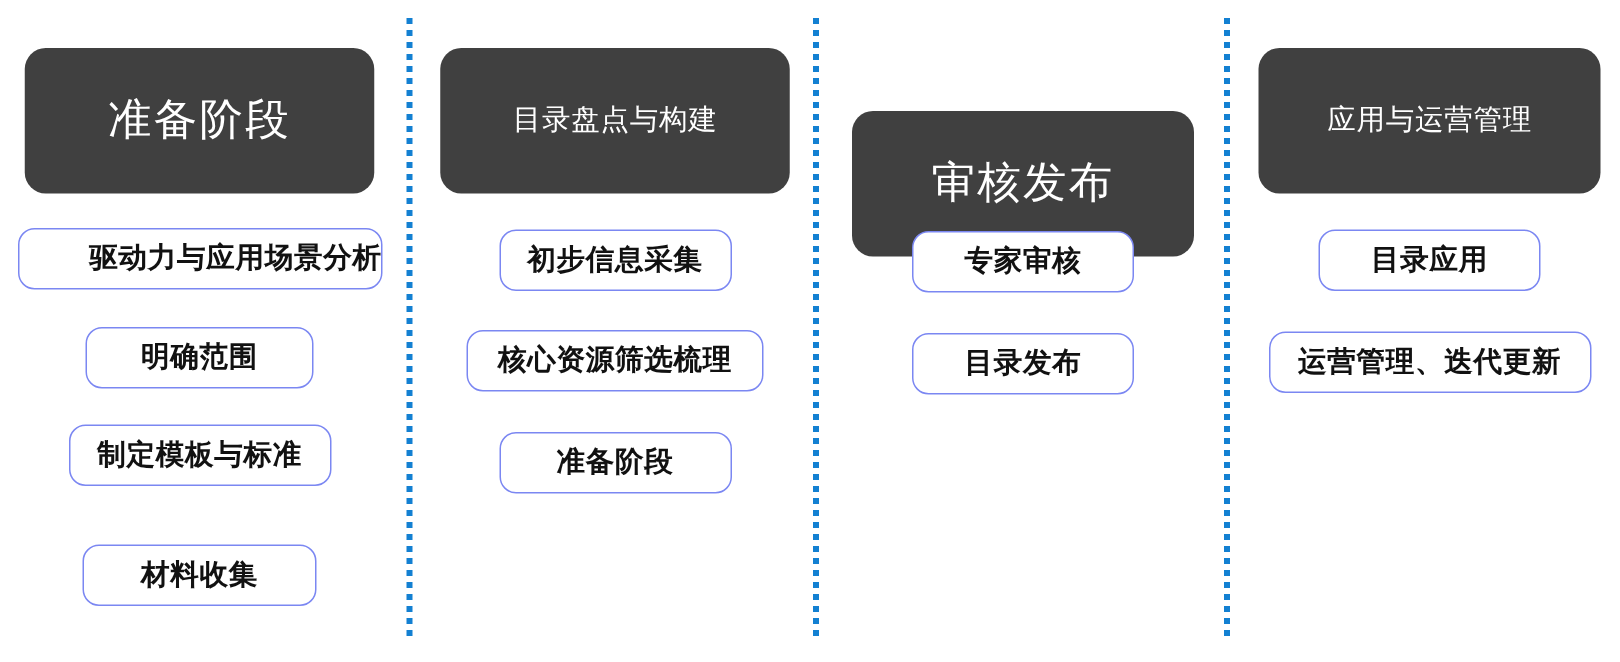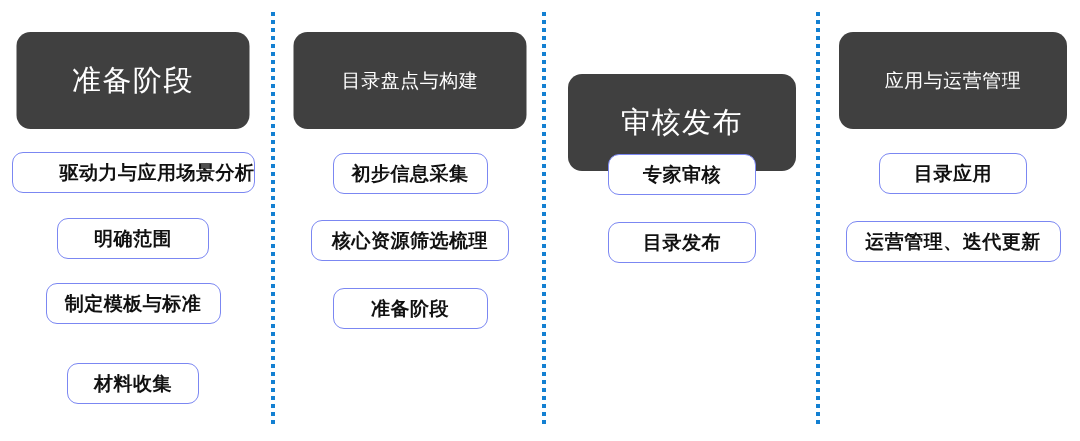--- a/index.html
+++ b/index.html
@@ -93,21 +93,21 @@
     font-size: 19px;
     line-height: 1;
     color: #111111;
     letter-spacing: 0.5px;
   }
 
   
   .col-1 .step-pill:nth-child(1) { width: 243px; margin-top: 0px; padding-left: 48px;  }
   .col-1 .step-pill:nth-child(2) { width: 152px; margin-top: 25px; text-align: center; }
   .col-1 .step-pill:nth-child(3) { width: 175px; margin-top: 24px; }
-  .col-1 .step-pill:nth-child(4) { width: 132px; margin-top: 39px; }
+  .col-1 .step-pill:nth-child(4) { width: 156px; margin-top: 39px; }
 
   .col-2 .step-pill:nth-child(1) { width: 155px; margin-top: 1px;  }
   .col-2 .step-pill:nth-child(2) { width: 198px; margin-top: 26px; }
   .col-2 .step-pill:nth-child(3) { width: 155px; margin-top: 27px; }
   .col-2 .step-pill:nth-child(4) { width: 155px; margin-top: 27px; }
 
   .col-3 .step-pill:nth-child(1) { width: 148px; margin-top: 2px;  }
   .col-3 .step-pill:nth-child(2) { width: 148px; margin-top: 27px; }
 
   .col-4 .step-pill:nth-child(1) { width: 148px; margin-top: 1px;  }

